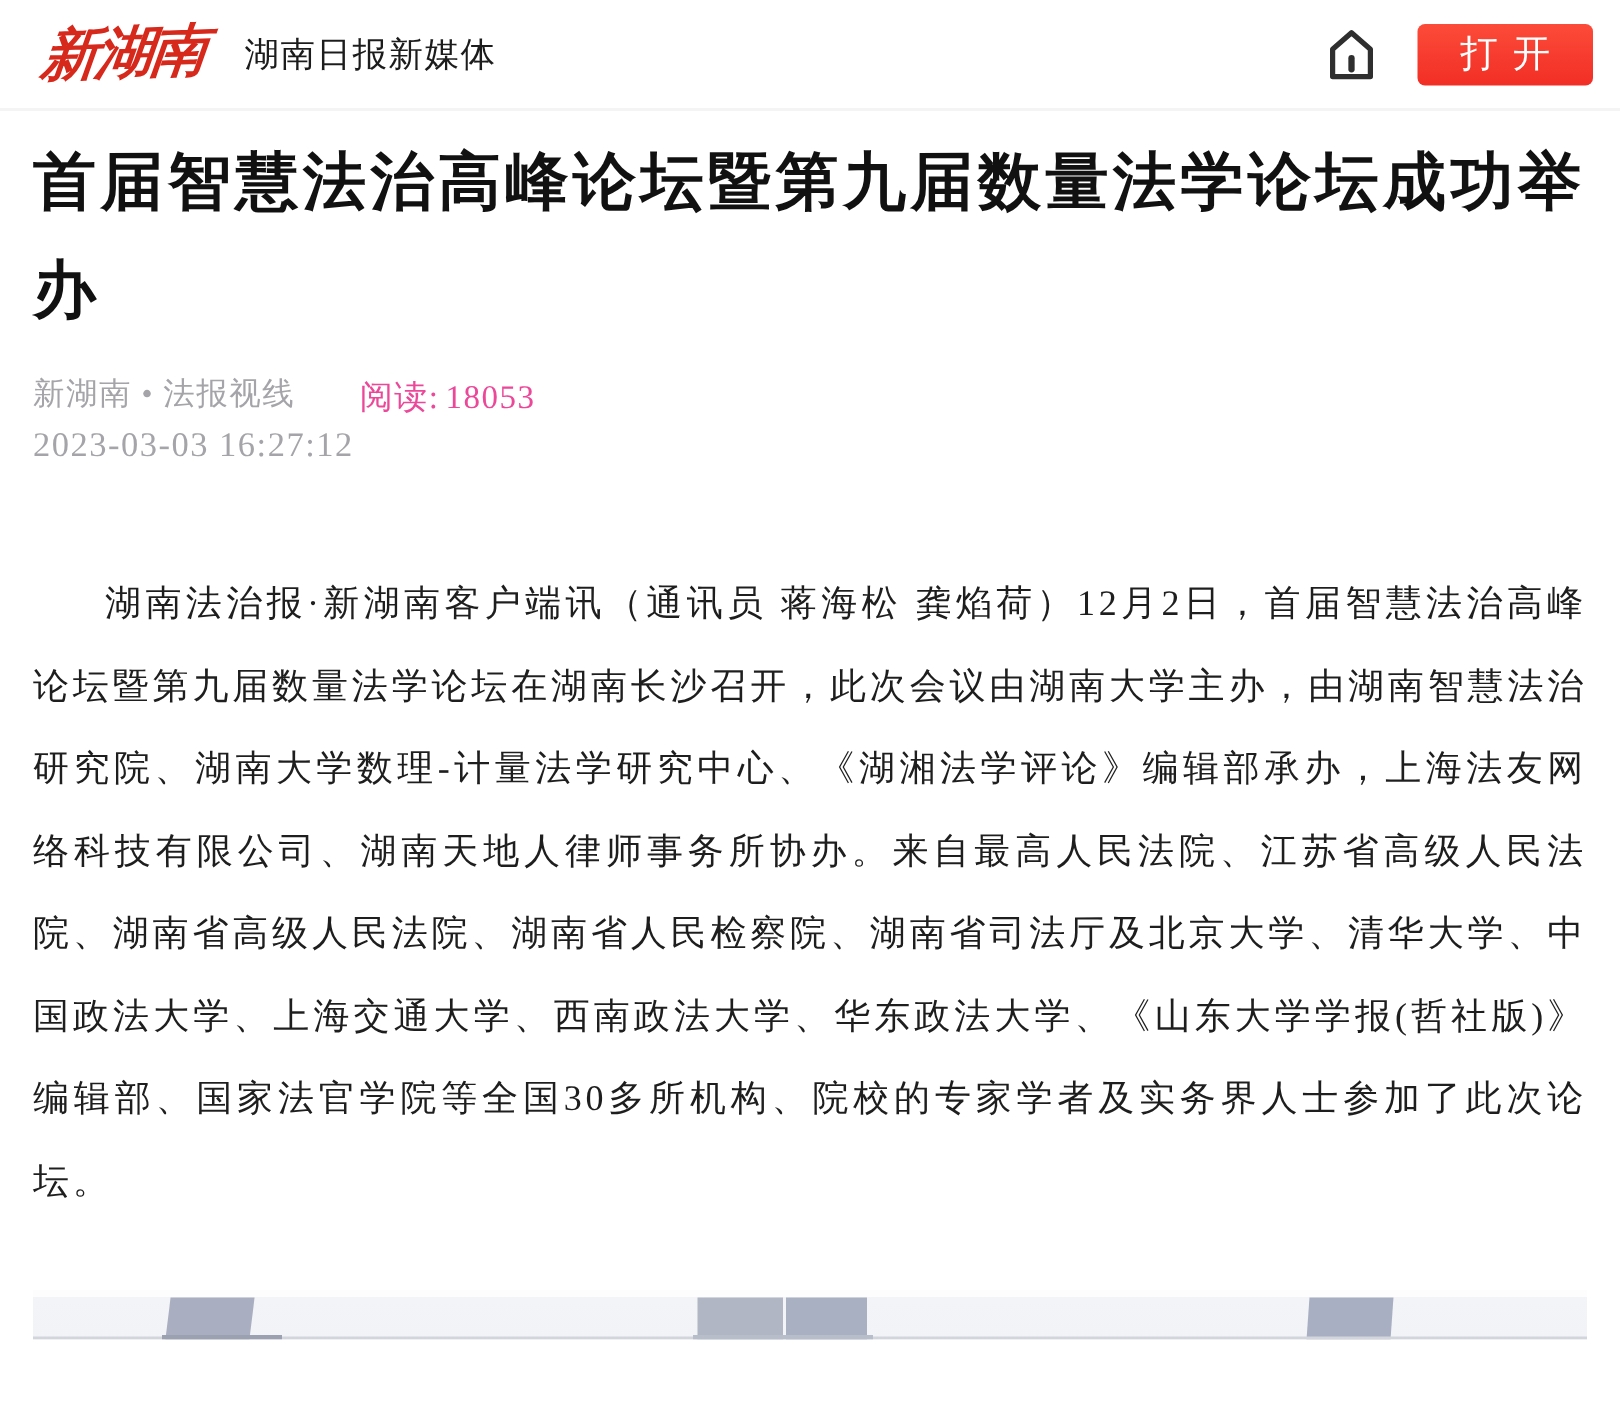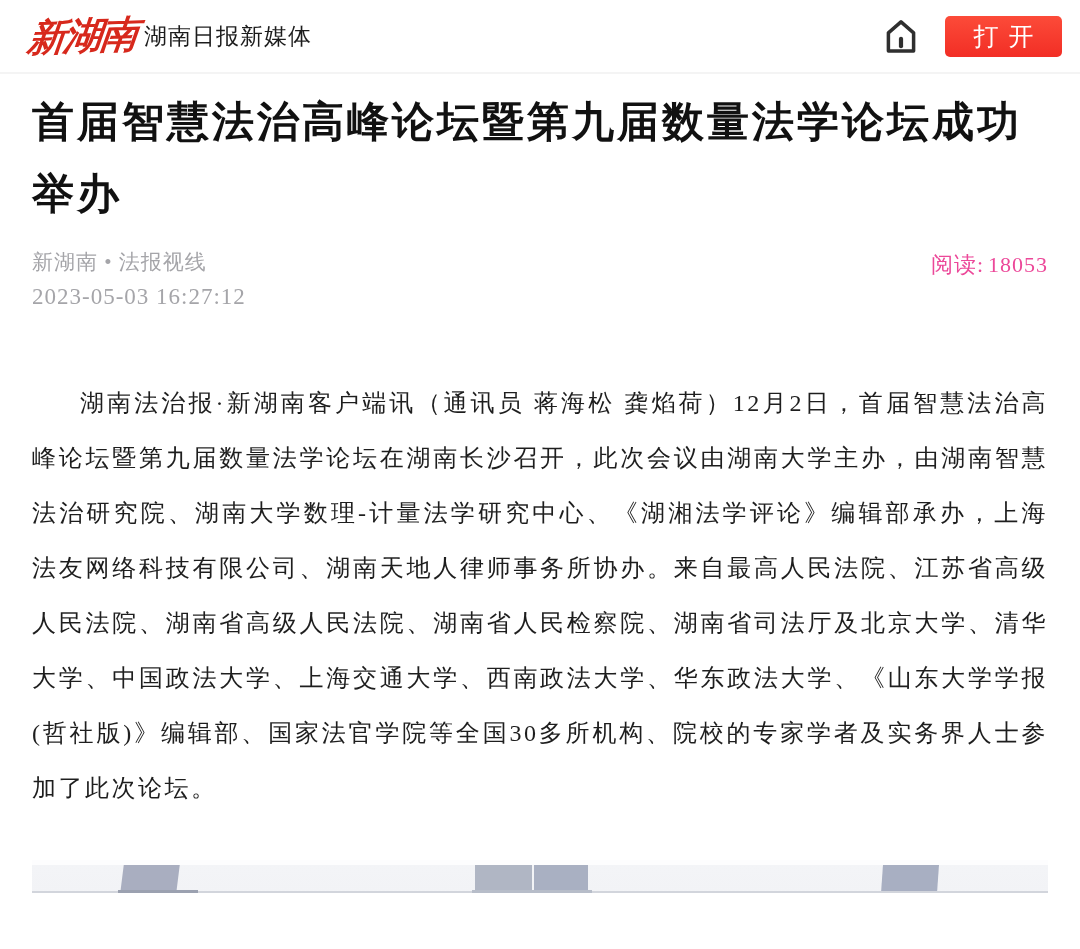--- a/index.html
+++ b/index.html
@@ -26,21 +26,21 @@
     color: #d7281c;
     letter-spacing: -2px;
     transform: skewX(-8deg) rotate(-2deg);
     display: inline-block;
     line-height: 1;
     white-space: nowrap;
   }
   .app-name {
     font-size: 23px;
     color: #1c1c1c;
-    margin-left: 8px;
+    margin-left: 27px;
     letter-spacing: 1px;
     white-space: nowrap;
     text-align: center;
   }
   .topbar .spacer { flex: 1; }
   .home-btn {
     width: 44px; height: 44px;
     display: flex; align-items: center; justify-content: center;
     cursor: pointer;
     margin-right: 22px;
@@ -54,33 +54,33 @@
     font-family: Liberation Sans, sans-serif;
     font-size: 25px;
     letter-spacing: 10px;
     padding-left: 10px;
     line-height: 41px;
     text-align: center;
     cursor: pointer;
   }
 
   
-  .article { padding: 0 32px; }
+  .article { padding: 0 22px; }
   .article h1 {
     margin-top: 12px;
     font-size: 42px;
     line-height: 72px;
     font-weight: 700;
     letter-spacing: 3px;
     color: #111111;
   }
   .meta {
     margin-top: 18px;
     display: flex;
-    justify-content: space-between;
+    justify-content: flex-start;
     align-items: flex-start;
   }
   .meta .source {
     font-size: 21px;
     color: #a5a5a9;
     letter-spacing: 1px;
   }
   .meta .date {
     margin-top: 8px;
     font-size: 23px;
@@ -136,21 +136,21 @@
   </div>
   <button class="open-btn">打开</button>
 </header>
 
 <main class="article">
   <h1>首届智慧法治高峰论坛暨第九届数量法学论坛成功举办</h1>
 
   <div class="meta">
     <div class="meta-left">
       <div class="source">新湖南 • 法报视线</div>
-      <div class="date">2023-05-03 16:27:12</div>
+      <div class="date">2023-03-03 16:27:12</div>
     </div>
     <div class="read"><span>阅读:</span><span>18053</span></div>
   </div>
 
   <p class="body-text">湖南法治报·新湖南客户端讯（通讯员 蒋海松 龚焰荷）12月2日，首届智慧法治高峰论坛暨第九届数量法学论坛在湖南长沙召开，此次会议由湖南大学主办，由湖南智慧法治研究院、湖南大学数理-计量法学研究中心、《湖湘法学评论》编辑部承办，上海法友网络科技有限公司、湖南天地人律师事务所协办。来自最高人民法院、江苏省高级人民法院、湖南省高级人民法院、湖南省人民检察院、湖南省司法厅及北京大学、清华大学、中国政法大学、上海交通大学、西南政法大学、华东政法大学、《山东大学学报(哲社版)》编辑部、国家法官学院等全国30多所机构、院校的专家学者及实务界人士参加了此次论坛。</p>
 
   <figure class="photo">
     <div class="panel panel-1"></div>
     <div class="panel panel-2a"></div>
     <div class="panel panel-2b"></div>

